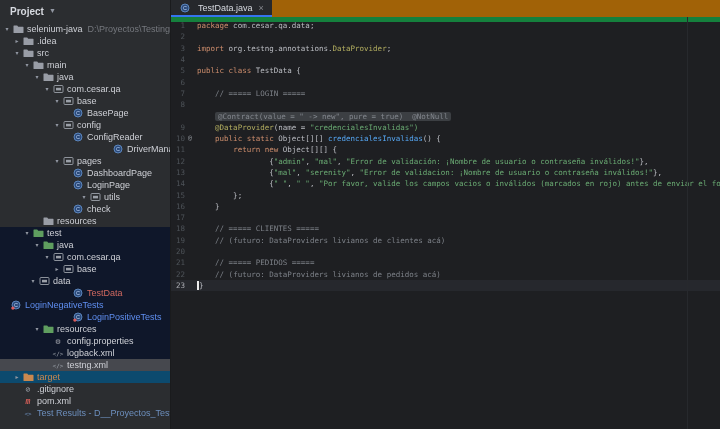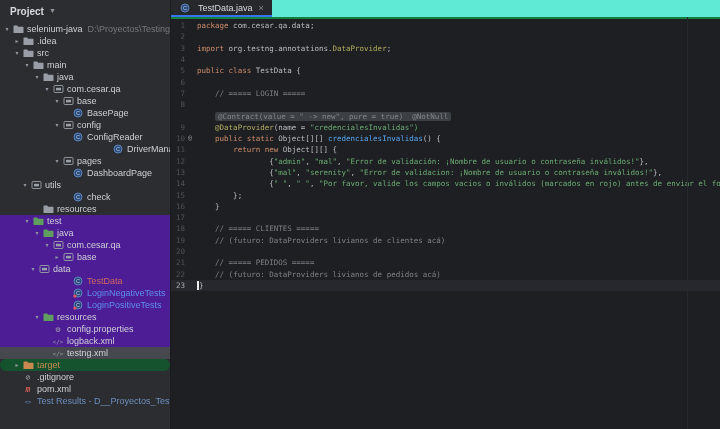--- a/index.html
+++ b/index.html
@@ -8,34 +8,34 @@
        -webkit-font-smoothing:antialiased;}
   
   #panel{position:absolute;left:0;top:0;width:170px;height:429px;
          background:#2b2d30;border-right:1px solid #1a1b1d;overflow:hidden;}
   #panel-header{height:22px;display:flex;align-items:center;gap:5px;
                 padding-left:10px;color:#d7dae0;font-size:10px;font-weight:bold;}
   #panel-header .hchev{color:#9196a1;font-size:7px;transform:translateY(-1px);}
   #tree{position:absolute;top:23px;left:0;right:0;}
   .trow{height:12px;display:flex;align-items:center;font-size:9px;color:#ced0d6;
         white-space:nowrap;overflow:hidden;cursor:default;}
-  .trow.z-green{background:#4c1d95;}
+  .trow.z-green{background:#0f172a;}
   .trow.z-sel{background:#46484e;}
-  .trow.z-orange{background:#14532d;border-radius:6px;}
+  .trow.z-orange{background:#0c4a6e;}
   .chev{width:10px;flex:none;text-align:center;font-size:6px;color:#9196a1;line-height:12px;}
   .ticon{width:12px;height:11px;margin-right:3px;flex:none;display:flex;
          align-items:center;justify-content:center;overflow:hidden;}
   .ticon.txt{font-size:6px;color:#9aa0a8;font-family:"DejaVu Sans Mono",monospace;}
   .tlabel{flex:none;}
   .c-salmon{color:#d0685f;} .c-blue{color:#5f8ef0;} .c-orange{color:#c9884f;}
   .c-tres{color:#6d8fbd;}
   .tpath{color:#75787e;margin-left:5px;overflow:hidden;}
   
   #editor{position:absolute;left:171px;top:0;right:0;bottom:0;background:#1e1f22;}
-  #tabbar{height:17px;background:#5eead4;border-bottom:2px solid #15803d;
+  #tabbar{height:17px;background:#a16207;border-bottom:5px solid #15803d;
           display:flex;align-items:stretch;}
   #tab{display:flex;align-items:center;gap:4px;padding:0 8px;background:#26282c;
        border-bottom:2px solid #3574f0;color:#d7dae0;font-size:9px;cursor:default;}
   #tab .close{color:#84878d;font-size:9px;margin-left:2px;}
   #codewrap{position:absolute;top:17px;left:0;right:0;bottom:0;overflow:hidden;padding-top:3px;}
   .guide{position:absolute;left:516px;top:17px;bottom:0;width:1px;background:#27292d;}
   .cl{display:flex;align-items:center;height:11.3px;white-space:pre;position:relative;
       font-family:"DejaVu Sans Mono",monospace;font-size:7.5px;}
   .cl.cur{background:#26282d;}
   .gut{width:14px;flex:none;text-align:right;color:#4d5258;font-size:7.5px;}
@@ -179,21 +179,31 @@
         <div class="trow" style="padding-left: 62px;">
           <span class="chev"></span>
           <span class="ticon">
             <svg width="10" height="10" viewBox="0 0 10 10">
               <circle cx="5" cy="5" r="4" fill="#2b4a7a" stroke="#6897d2" stroke-width="0.8"></circle>
               <text x="5" y="7.2" font-size="5.5" text-anchor="middle" fill="#bcd3f5" font-family="sans-serif">C</text>
             </svg>
           </span>
           <span class="tlabel">DashboardPage</span>
         </div>
-        <div class="trow" style="padding-left: 20px;">
+        <div class="trow" style="padding-left: 62px;">
+          <span class="chev"></span>
+          <span class="ticon">
+            <svg width="10" height="10" viewBox="0 0 10 10">
+              <circle cx="5" cy="5" r="4" fill="#2b4a7a" stroke="#6897d2" stroke-width="0.8"></circle>
+              <text x="5" y="7.2" font-size="5.5" text-anchor="middle" fill="#bcd3f5" font-family="sans-serif">C</text>
+            </svg>
+          </span>
+          <span class="tlabel">LoginPage</span>
+        </div>
+        <div class="trow" style="padding-left: 79px;">
           <span class="chev">▾</span>
           <span class="ticon">
             <svg width="11" height="10" viewBox="0 0 11 10">
               <rect x="1" y="1.5" width="9" height="7" rx="1" fill="none" stroke="#9ba0a8" stroke-width="0.9"></rect>
               <rect x="3" y="3.8" width="5" height="2.6" fill="#9ba0a8"></rect>
             </svg>
           </span>
           <span class="tlabel">utils</span>
         </div>
         <div class="trow" style="padding-left: 62px;">
@@ -266,21 +276,21 @@
         <div class="trow z-green" style="padding-left: 62px;">
           <span class="chev"></span>
           <span class="ticon">
             <svg width="10" height="10" viewBox="0 0 10 10">
               <circle cx="5" cy="5" r="4" fill="#2b4a7a" stroke="#6897d2" stroke-width="0.8"></circle>
               <text x="5" y="7.2" font-size="5.5" text-anchor="middle" fill="#bcd3f5" font-family="sans-serif">C</text>
             </svg>
           </span>
           <span class="tlabel c-salmon">TestData</span>
         </div>
-        <div class="trow z-green" style="padding-left: 62px;">
+        <div class="trow z-green" style="">
           <span class="chev"></span>
           <span class="ticon">
             <svg width="10" height="10" viewBox="0 0 10 10">
               <circle cx="5" cy="5" r="4" fill="#2b4a7a" stroke="#6897d2" stroke-width="0.8"></circle>
               <text x="5" y="7.2" font-size="5.5" text-anchor="middle" fill="#bcd3f5" font-family="sans-serif">C</text>
               <circle cx="1.9" cy="8.1" r="1.7" fill="#db5c5c"></circle>
             </svg>
           </span>
           <span class="tlabel c-blue">LoginNegativeTests</span>
         </div>

